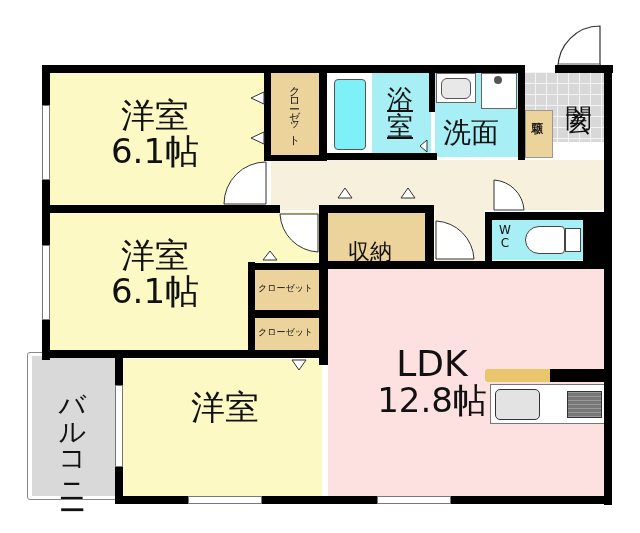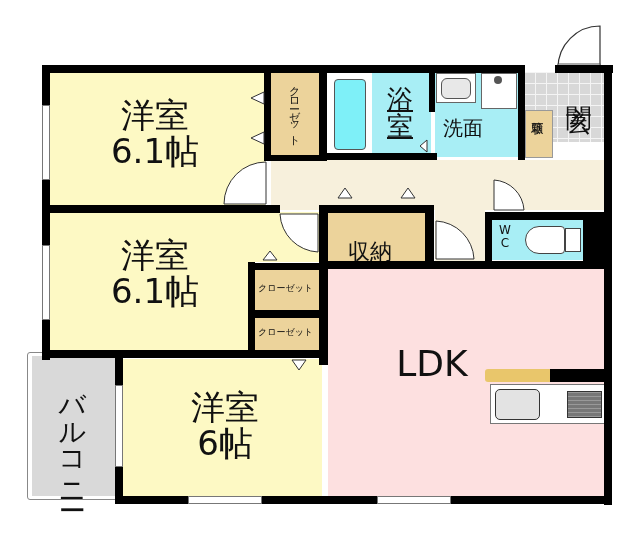--- a/index.html
+++ b/index.html
@@ -35,21 +35,21 @@
 <div class="abs" style="left:334px;top:79px;width:32px;height:71px;background:#7ef0f8;border:1px solid #555;border-radius:4px;"></div>
 <div class="room-label" style="left:386px;top:86px;font-size:26px;width:30px;">
   <span style="display:block;word-break:break-all;width:28px;text-decoration:underline;">浴室</span>
 </div>
 
 <div class="abs" style="left:435px;top:72px;width:84px;height:85px;background:#a8eef5;"></div>
 <div class="abs" style="left:436px;top:73px;width:40px;height:30px;background:#fff;border:1px solid #666;"></div>
 <div class="abs" style="left:441px;top:78px;width:30px;height:21px;background:#e8e8e8;border:1px solid #555;border-radius:6px;"></div>
 <div class="abs" style="left:481px;top:73px;width:36px;height:36px;background:#fff;border:1px solid #666;"></div>
 <div class="abs" style="left:494px;top:76px;width:8px;height:8px;background:#555;border-radius:50%;"></div>
-<div class="room-label" style="left:443px;top:118px;font-size:20px;">洗面</div>
+<div class="room-label" style="left:443px;top:118px;font-size:28px;">洗面</div>
 
 <div class="abs" style="left:525px;top:110px;width:28px;height:48px;background:#ecd39b;border:1px solid #999;"></div>
 <div class="room-label vert" style="left:531px;top:113px;font-size:12px;">下駄箱</div>
 
 <div class="abs" style="left:524px;top:72px;width:82px;height:70px;background:#d8d8d8;background-image:linear-gradient(#f4f4f4 1px, transparent 1px),linear-gradient(90deg,#f4f4f4 1px, transparent 1px);background-size:11px 11px;"></div>
 <div class="abs" style="left:525px;top:110px;width:28px;height:48px;background:#ecd39b;border:1px solid #999;"></div>
 <div class="room-label vert" style="left:531px;top:113px;font-size:12px;">下駄箱</div>
 <div class="room-label vert" style="left:565px;top:86px;font-size:26px;">玄関</div>
 
 <svg class="abs" style="left:555px;top:20px;" width="50" height="52">
@@ -73,32 +73,32 @@
 <div class="room-label" style="left:348px;top:240px;font-size:22px;">収納</div>
 
 <div class="abs" style="left:492px;top:220px;width:91px;height:40px;background:#a8eef5;"></div>
 <div class="room-label" style="left:499px;top:224px;font-size:12px;width:12px;line-height:1.1;">W<br>C</div>
 <div class="abs" style="left:525px;top:226px;width:40px;height:28px;background:#fff;border:1px solid #444;border-radius:14px 4px 4px 14px;"></div>
 <div class="abs" style="left:565px;top:228px;width:16px;height:24px;background:#fff;border:1px solid #444;"></div>
 
 <div class="abs" style="left:328px;top:269px;width:278px;height:228px;background:#fde0e0;"></div>
 <div class="room-label" style="left:372px;top:345px;width:120px;text-align:center;">
   <div style="font-size:36px;">LDK</div>
+  <div style="font-size:34px;">12.8帖</div>
 </div>
 
 <div class="abs" style="left:485px;top:369px;width:65px;height:13px;background:#e9c66b;border-radius:3px 0 0 3px;"></div>
 <div class="abs" style="left:550px;top:369px;width:58px;height:13px;background:#000;"></div>
 <div class="abs" style="left:490px;top:384px;width:116px;height:40px;background:#fff;border:1px solid #777;"></div>
 <div class="abs" style="left:495px;top:389px;width:45px;height:31px;background:#e3e3e3;border:1px solid #333;border-radius:5px;"></div>
 <div class="abs" style="left:567px;top:391px;width:35px;height:27px;background:#777;border:1px solid #333;background-image:repeating-linear-gradient(#999 0 1px, transparent 1px 4px);"></div>
 
 <div class="abs" style="left:122px;top:359px;width:200px;height:138px;background:#fdf9c4;"></div>
 <div class="room-label big" style="left:170px;top:390px;width:110px;">
   <div>洋室</div>
-  <div>6帖</div>
 </div>
 
 <div class="wall" style="left:42px;top:65px;width:282px;height:8px;"></div>
 <div class="wall" style="left:320px;top:65px;width:205px;height:8px;"></div>
 <div class="wall" style="left:555px;top:65px;width:58px;height:8px;"></div>
 <div class="wall" style="left:42px;top:65px;width:8px;height:295px;"></div>
 <div class="wall" style="left:604px;top:65px;width:8px;height:440px;"></div>
 <div class="wall" style="left:115px;top:496px;width:497px;height:8px;"></div>
 <div class="wall" style="left:115px;top:352px;width:8px;height:152px;"></div>
 <div class="wall" style="left:42px;top:205px;width:238px;height:8px;"></div>

